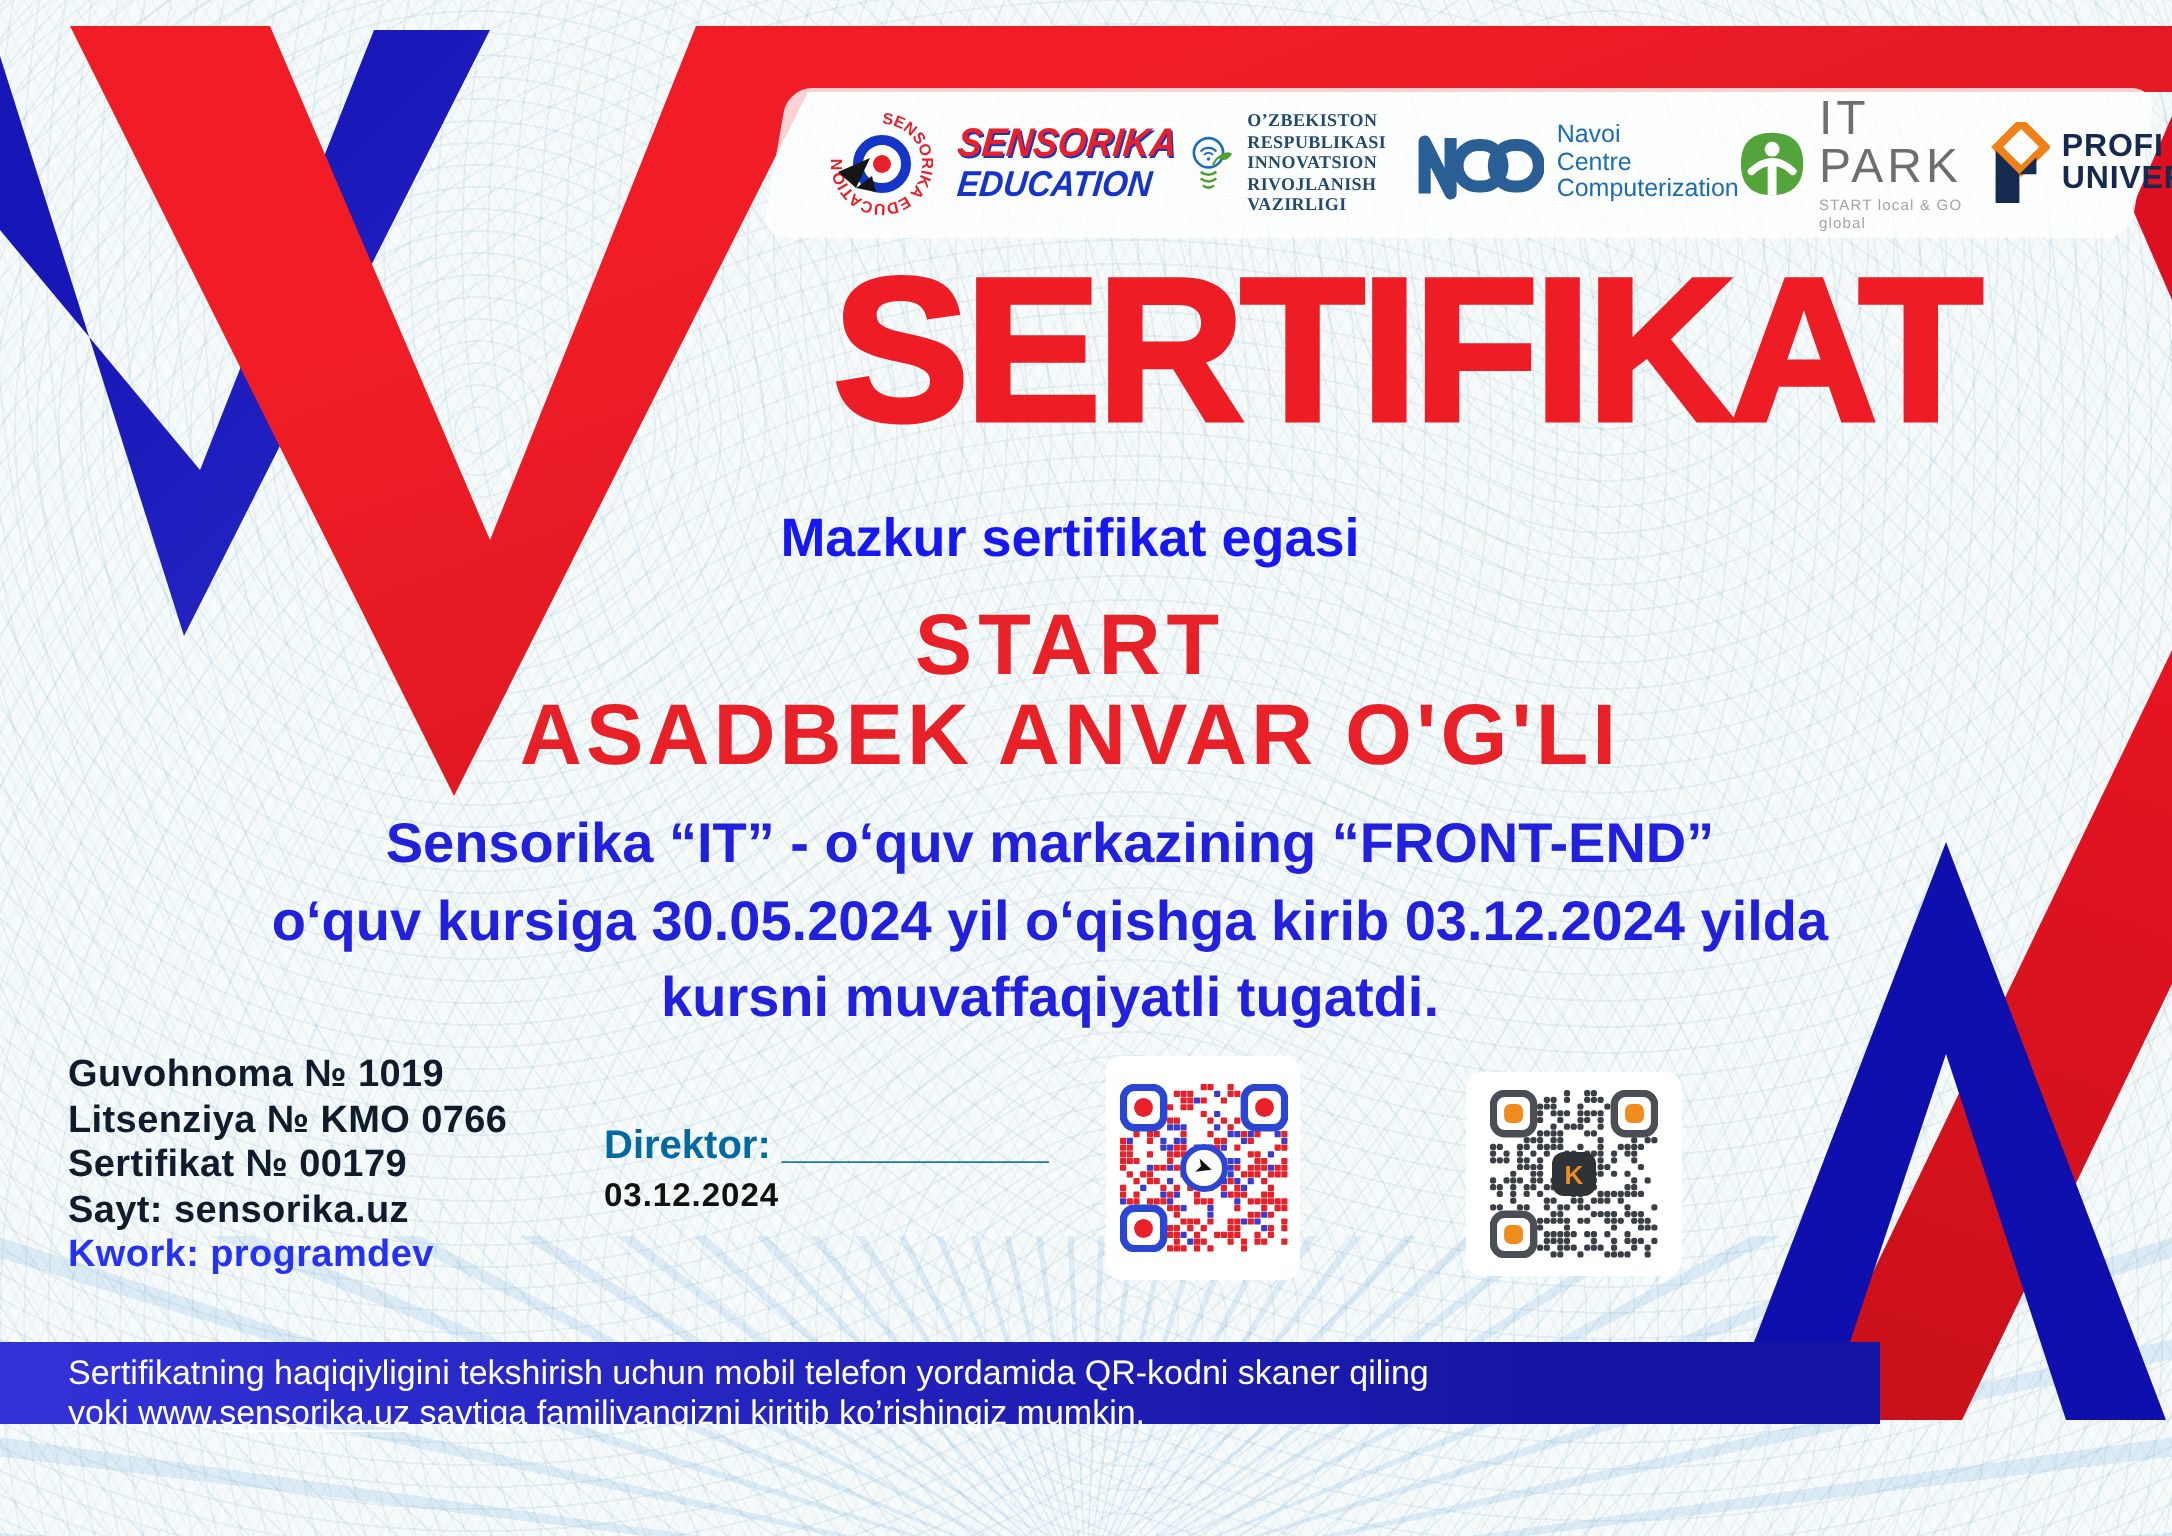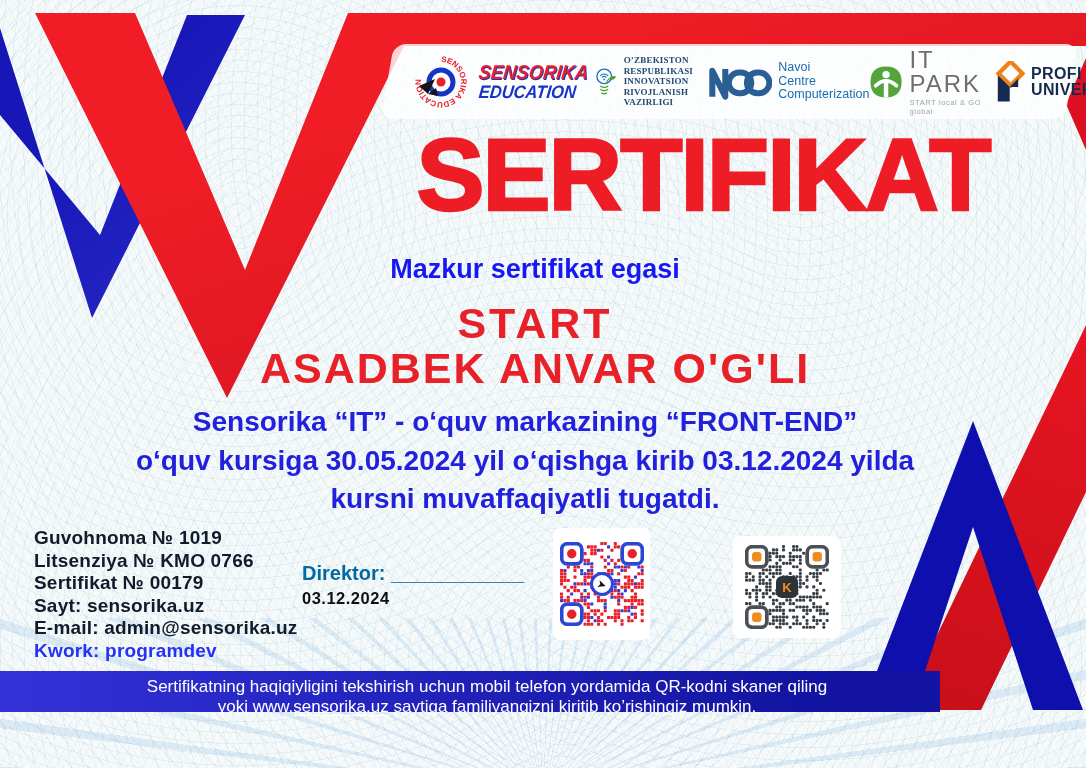--- a/index.html
+++ b/index.html
@@ -67,21 +67,21 @@
   .qr-wrap svg{width:84px;height:84px;display:block;}
   .qr-logo1{position:absolute;left:50%;top:50%;width:24px;height:24px;margin:-12px 0 0 -12px;
     background:#fff;border:3px solid #2b46d2;border-radius:50%;box-sizing:border-box;
     display:flex;align-items:center;justify-content:center;color:#111;font-size:11px;}
   .qr-logo1 span{transform:rotate(18deg);line-height:1;}
   .qr-logo2{position:absolute;left:50%;top:50%;width:22px;height:22px;margin:-11px 0 0 -11px;
     background:#2e3338;border-radius:6px;display:flex;align-items:center;justify-content:center;
     color:#f08c1e;font-size:13px;font-weight:bold;}
   .footer-bar{position:absolute;left:0;top:671px;width:940px;height:41px;
     background:linear-gradient(90deg,#3232d8,#1414a2 85%);color:#fff;
-    padding:4px 0 0 34px;box-sizing:border-box;font-size:17px;line-height:17px;text-align:center;}
+    padding:4px 0 0 34px;box-sizing:border-box;font-size:17px;line-height:17px;}
   .footer-bar .fl{margin-top:3px;}
   .footer-bar .link{text-decoration:underline;text-underline-offset:3px;cursor:pointer;}
 </style>
 </head>
 <body>
 
 <div class="stage">
   <div class="guilloche"></div>
   <div class="fan"></div>
 
@@ -176,21 +176,20 @@
     <div>Sensorika “IT” - o‘quv markazining “FRONT-END”</div>
     <div>o‘quv kursiga 30.05.2024 yil o‘qishga kirib 03.12.2024 yilda</div>
     <div>kursni muvaffaqiyatli tugatdi.</div>
   </div>
 
   <div class="info">
     <div>Guvohnoma № 1019</div>
     <div>Litsenziya № KMO 0766</div>
     <div>Sertifikat № 00179</div>
     <div>Sayt: sensorika.uz</div>
-    <div>E-mail: admin@sensorika.uz</div>
     <div class="blue">Kwork: programdev</div>
   </div>
 
   <div class="sign">
     <span>Direktor:</span>
     <span>____________</span>
   </div>
   <div class="sign-date">03.12.2024</div>
 
   <div class="qr-card qr1">

